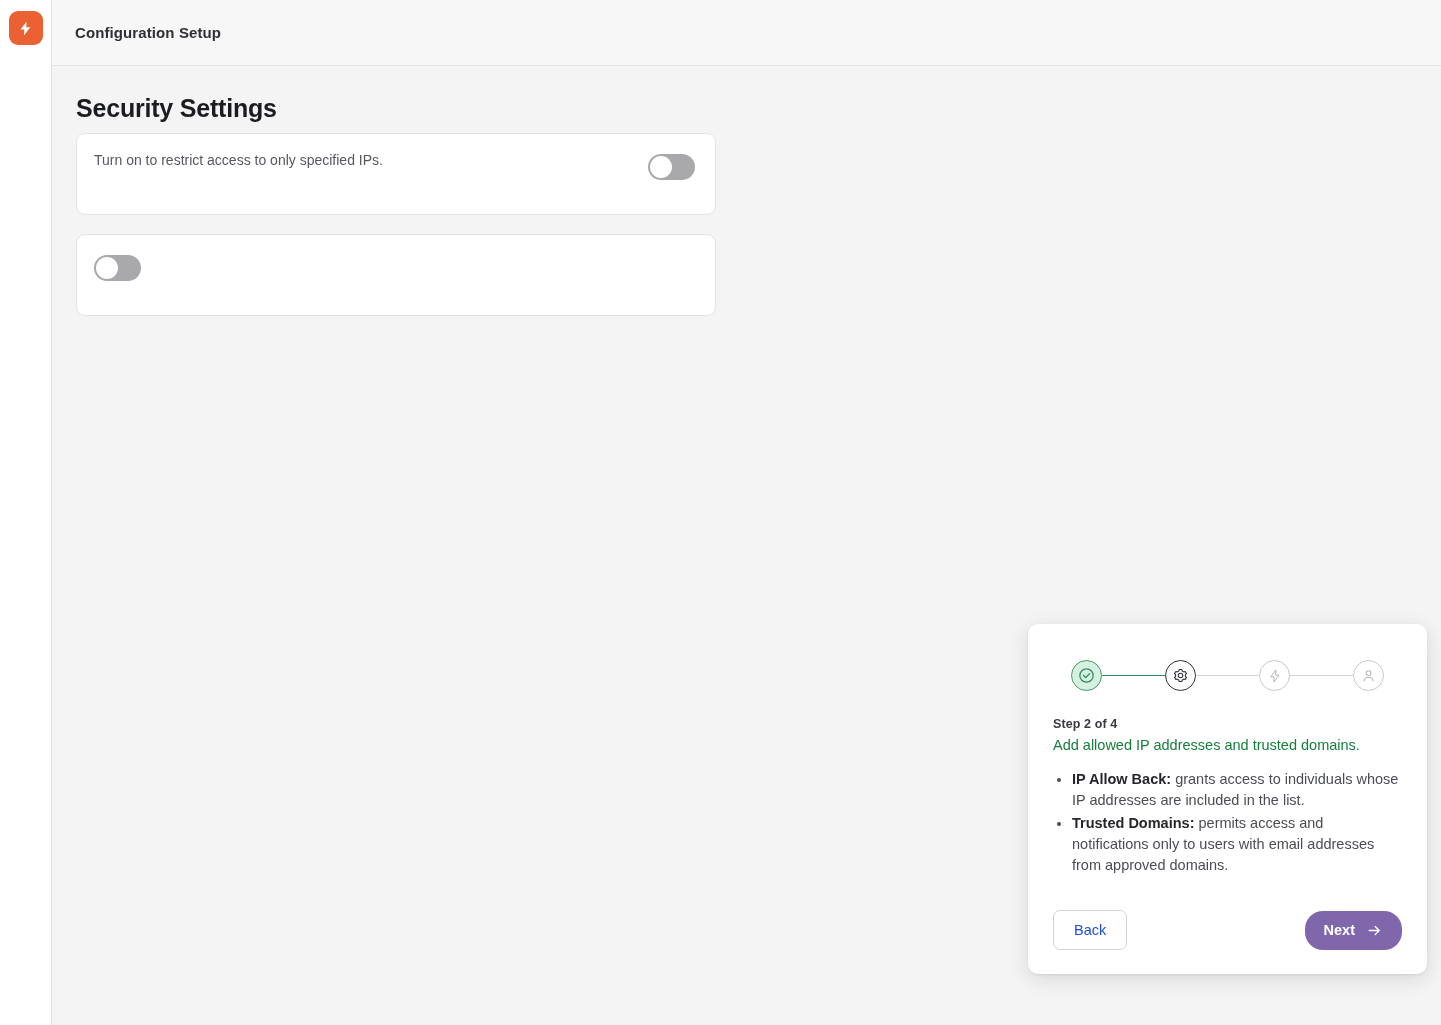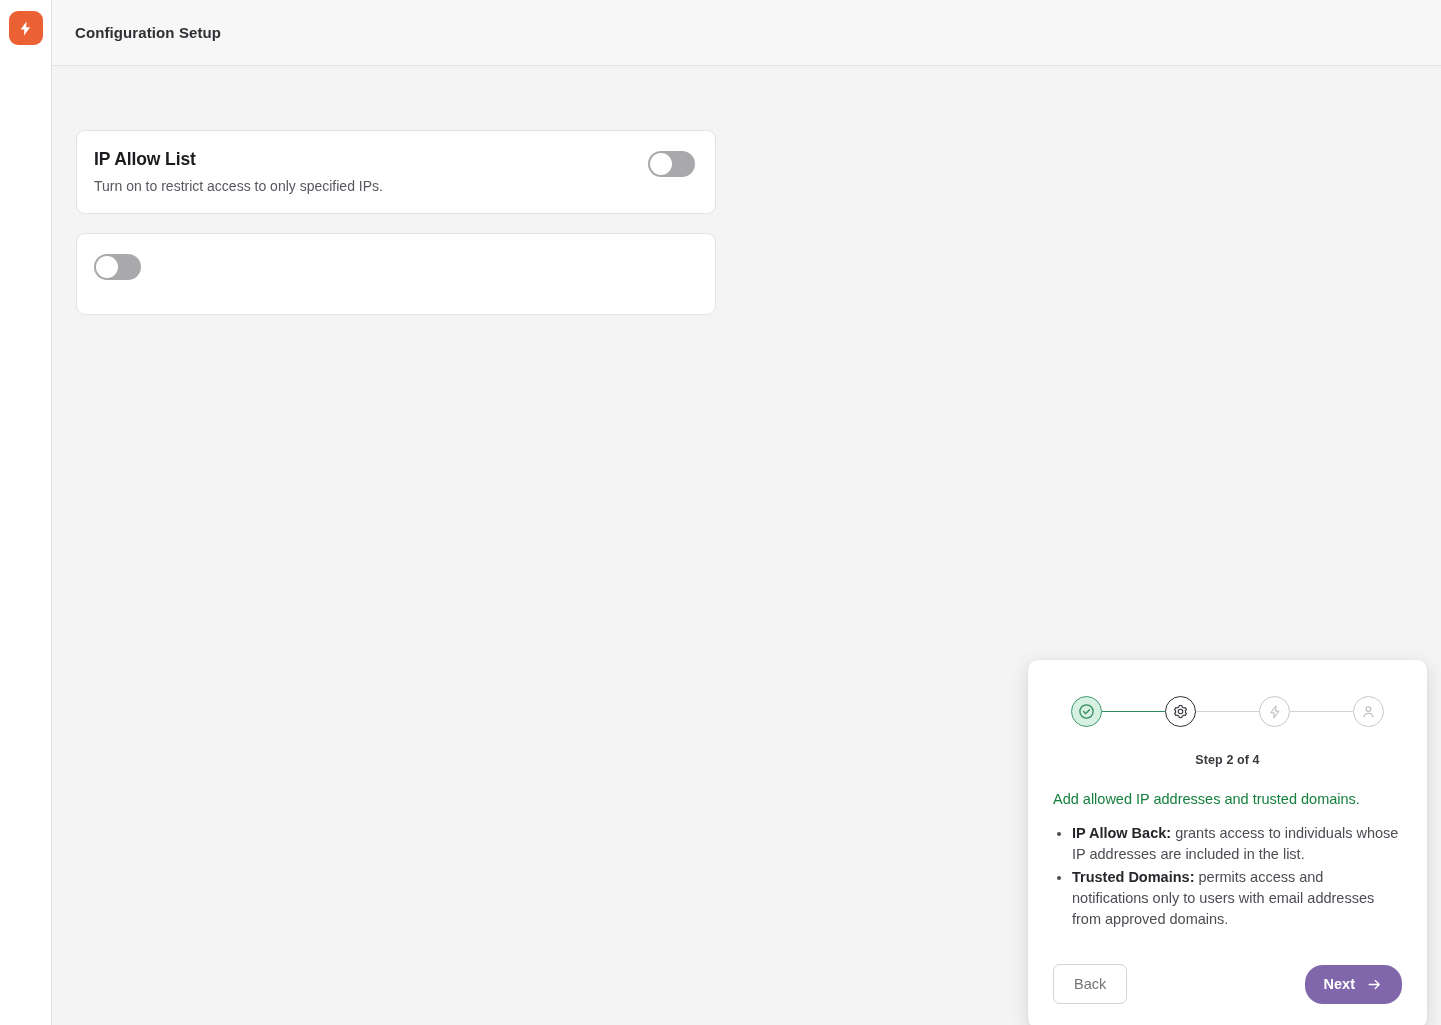--- a/index.html
+++ b/index.html
@@ -47,21 +47,20 @@
     justify-content: center;
   }
 
   
   .rightcol {
     flex: 1 1 auto;
     height: 1025px;
     display: flex;
     flex-direction: column;
     min-width: 0;
-    gap: 36px;
   }
 
   .topbar {
     height: 66px;
     flex: 0 0 66px;
     background: #f7f7f7;
     border-bottom: 1px solid #e4e4e6;
     display: flex;
     align-items: center;
     padding-left: 23px;
@@ -198,23 +197,22 @@
     height: 1.4px;
     background: #d2d2d5;
   }
 
   .step-line.done { background: #2f8c5e; }
 
   .step-label {
     font-size: 12.5px;
     font-weight: bold;
     color: #3a3b40;
-    margin-bottom: 24px;
+    margin-bottom: 6px;
     letter-spacing: 0.1px;
-    text-align: center;
   }
 
   .tour-title {
     font-size: 24px;
     font-weight: bold;
     color: #17181b;
     letter-spacing: -0.35px;
     margin-bottom: 13px;
   }
 
@@ -245,21 +243,21 @@
     justify-content: space-between;
   }
 
   .btn-back {
     background: #ffffff;
     border: 1px solid #d4d4d7;
     border-radius: 7px;
     padding: 11px 20px;
     font-size: 14.5px;
     font-family: inherit;
-    color: #737373;
+    color: #1d4ed8;
     cursor: pointer;
   }
 
   .btn-next {
     background: #8067ab;
     border: none;
     border-radius: 18px;
     padding: 11px 19px;
     font-size: 14.5px;
     font-family: inherit;
@@ -285,26 +283,26 @@
   </div>
 
   <div class="rightcol">
 
     <div class="topbar">
       <div class="topbar-title">Configuration Setup</div>
     </div>
 
     <div class="content">
 
+      <div class="page-title">Security Settings</div>
 
       <div class="setting-list">
 
         <div class="setting-card">
           <div class="setting-texts">
-            <div class="setting-name">IP Allow List</div>
             <div class="setting-desc">Turn on to restrict access to only specified IPs.</div>
           </div>
           <div class="switch">
             <div class="knob"></div>
           </div>
         </div>
 
         <div class="setting-card">
           <div class="switch">
             <div class="knob"></div>

